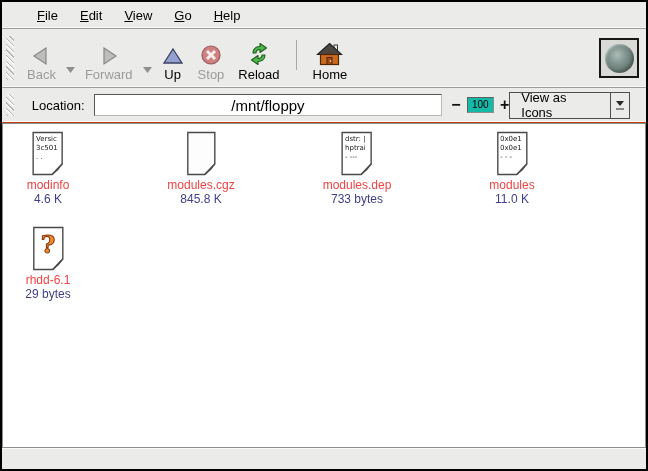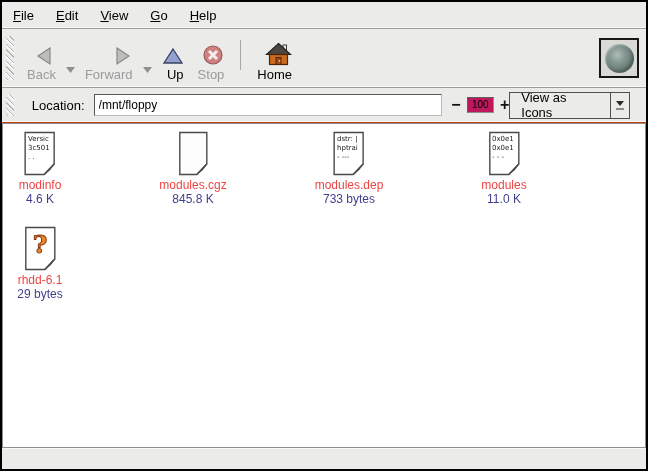--- a/index.html
+++ b/index.html
@@ -9,21 +9,21 @@
     background:#fff;
   }
   .window {
     position:absolute; inset:0; box-sizing:border-box;
     background:#ebebe9; border:2px solid #000;
   }
 
   
   .menubar {
     position:absolute; top:0; left:0; right:0; height:26px;
-    display:flex; align-items:center; padding-left:0;
+    display:flex; align-items:center; padding-left:24px;
     border-bottom:1px solid #9c9c9c;
     box-shadow: inset 0 -1px 0 #f8f8f6;
   }
   .menu-item {
     font-size:13px; color:#000; padding:4px 11px; cursor:default;
   }
   .menu-item u { text-decoration:underline; }
 
   
   .toolbar {
@@ -31,21 +31,21 @@
     display:flex; align-items:center;
     border-bottom:1px solid #9c9c9c;
     box-shadow: inset 0 -1px 0 #f8f8f6;
   }
   .handle {
     width:8px; height:44px; margin:0 6px 0 4px;
     background:repeating-linear-gradient(45deg,#fdfdfd 0 1px,#b5b5b3 1px 2px,#ebebe9 2px 4px);
   }
   .handle.small { height:22px; }
   .tbtn {
-    display:flex; flex-direction:column; align-items:flex-end; justify-content:flex-end;
+    display:flex; flex-direction:column; align-items:center; justify-content:flex-end;
     height:50px; padding:1px 7px; cursor:default;
   }
   .ticon { height:27px; display:flex; align-items:flex-end; justify-content:center; }
   .tlabel { font-size:13px; color:#000; line-height:17px; }
   .tbtn.disabled .tlabel { color:#9b9b9b; }
   .chev { margin:22px 2px 0 2px; cursor:default; }
   .tsep { width:1px; height:30px; background:#a8a8a6; margin:0 9px 6px 9px; align-self:center; }
   .throbber {
     margin-left:auto; margin-right:7px; width:36px; height:36px;
     border:2px solid #161616; background:#d9d9d5;
@@ -61,31 +61,32 @@
   .locationbar {
     position:absolute; top:86px; left:0; right:0; height:34px;
     display:flex; align-items:center;
     border-bottom:3px solid #c2410c;
     box-shadow: inset 0 -1px 0 #f8f8f6;
   }
   .loc-label { font-size:13px; color:#000; margin:0 9px 0 12px; }
   .loc-input {
     width:348px; height:20px; background:#fff; color:#000;
     border:1px solid #565656; border-bottom-color:#b9b9b7; border-right-color:#b9b9b7;
-    font-family:"Liberation Sans","DejaVu Sans",sans-serif; font-size:12px; padding:0 4px;
+    font-family:"Liberation Sans","DejaVu Sans",sans-serif; font-size:15px; padding:0 4px;
     outline:none;
+    text-align:center;
   }
   .zoom-out,.zoom-in {
     font-size:16px; font-weight:bold; color:#111; line-height:16px;
     background:none; border:none; padding:0; margin:0;
     font-family:"Liberation Sans",sans-serif; cursor:default;
   }
   .zoom-out { margin-left:9px; }
   .zoom-level {
-    width:26px; height:14px; margin:0 6px; background:#be185d;
+    width:26px; height:14px; margin:0 6px; background:#14b8a6;
     border:1px solid #8e8e8c; border-top-color:#5e5e5c; border-left-color:#5e5e5c;
     font-size:10px; line-height:14px; text-align:center; color:#000;
   }
   .combo {
     margin-left:auto; margin-right:16px; height:25px;
     border:1px solid #4f4f4d; background:#ebebe9;
     display:flex; align-items:stretch; cursor:default;
   }
   .combo-text { padding:0 11px; font-size:13px; display:flex; align-items:center; color:#000; }
   .combo-arrow {
@@ -99,21 +100,21 @@
   .combo-arrow .bar { width:8px; height:2px; background:#8a8a88; }
 
   
   .content {
     position:absolute; top:121px; left:0; right:0; bottom:21px;
     background:#fff; border:1px solid #8e8e8c; box-sizing:border-box;
     overflow:hidden;
   }
   .file-item {
     position:absolute; transform:translateX(-50%);
-    text-align:center; cursor:default; white-space:nowrap;
+    text-align:center; cursor:default; white-space:nowrap;margin-left:8px;
   }
   .file-icon { position:relative; margin:0 auto 2px; width:34px; height:45px; }
   .file-icon svg { display:block; }
   .preview {
     position:absolute; top:4px; left:5px; right:6px; height:32px;
     font-family:"DejaVu Sans",sans-serif; font-size:7px; line-height:9px;
     text-align:left; color:#1a1a1a; overflow:hidden;
   }
   .preview div { white-space:nowrap; overflow:hidden; }
   .glyph {
@@ -187,20 +188,29 @@
       <span class="ticon">
         <svg width="22" height="22" viewBox="0 0 22 22">
           <circle cx="11" cy="11" r="9" fill="#cf8080" stroke="#9a5a5a" stroke-width="1.2"></circle>
           <line x1="7" y1="7" x2="15" y2="15" stroke="#f4eeee" stroke-width="3"></line>
           <line x1="15" y1="7" x2="7" y2="15" stroke="#f4eeee" stroke-width="3"></line>
         </svg>
       </span>
       <span class="tlabel">Stop</span>
     </div>
 
+    <div class="tbtn">
+      <span class="ticon">
+        <svg width="26" height="24" viewBox="0 0 24 24">
+          <path d="M6 11 C6 6 10 4.5 13 4.5 L13 1.5 L19.5 6 L13 10.5 L13 7.5 C10.5 7.5 9 8.5 9 11 Z" fill="#4cb84c" stroke="#1c5c1c" stroke-width="1.1" stroke-linejoin="round"></path>
+          <path d="M18 13 C18 18 14 19.5 11 19.5 L11 22.5 L4.5 18 L11 13.5 L11 16.5 C13.5 16.5 15 15.5 15 13 Z" fill="#4cb84c" stroke="#1c5c1c" stroke-width="1.1" stroke-linejoin="round"></path>
+        </svg>
+      </span>
+      <span class="tlabel">Reload</span>
+    </div>
 
     <div class="tsep"></div>
 
     <div class="tbtn">
       <span class="ticon">
         <svg width="27" height="24" viewBox="0 0 27 24">
           <rect x="18" y="3" width="3.5" height="7" fill="#e9e9e7" stroke="#3a3a3a" stroke-width="1"></rect>
           <polygon points="13.5,1.5 25.5,12.5 1.5,12.5" fill="#4c4641" stroke="#232323" stroke-width="1.2"></polygon>
           <rect x="4.5" y="12.5" width="18" height="10" fill="#c96a1e" stroke="#4e2607" stroke-width="1.2"></rect>
           <rect x="11" y="15.5" width="5" height="7" fill="#a34b12" stroke="#4e2607" stroke-width="1"></rect>

